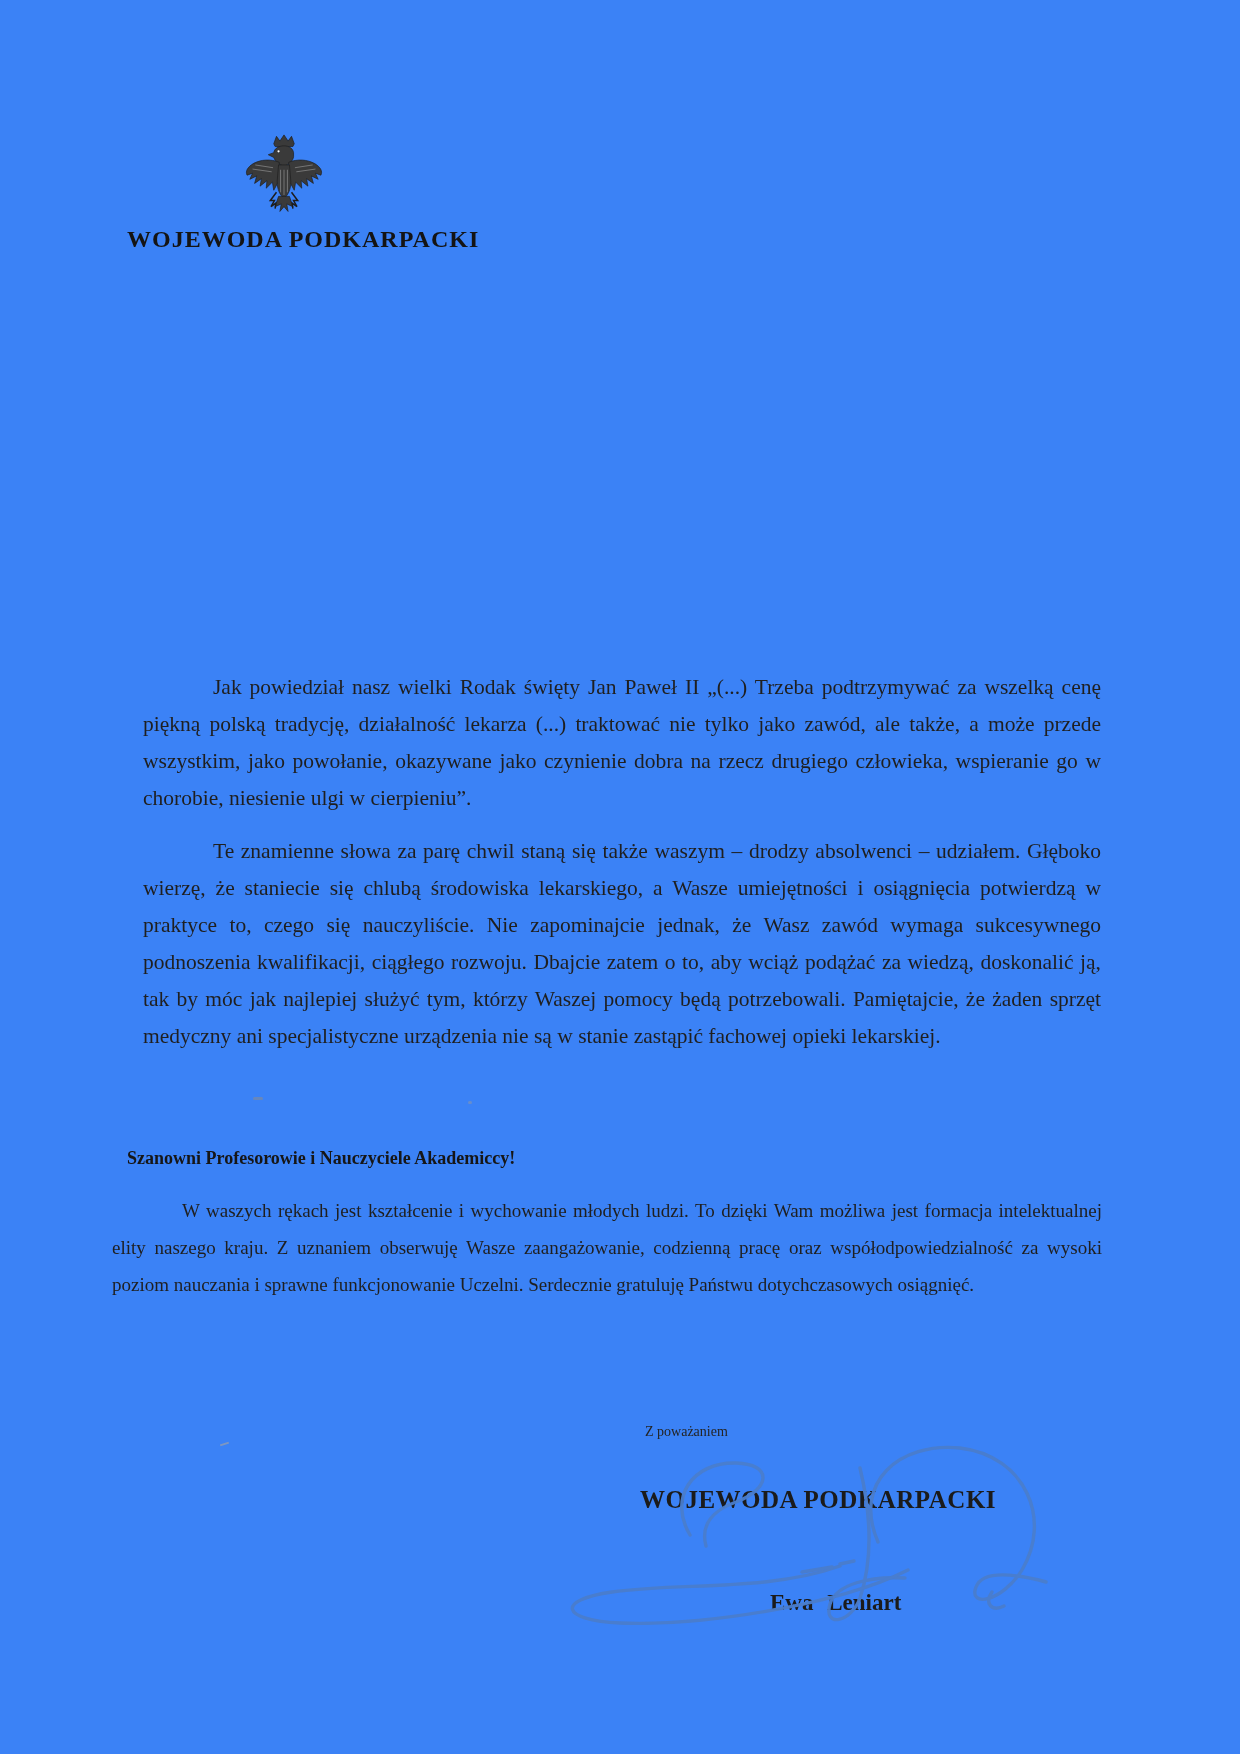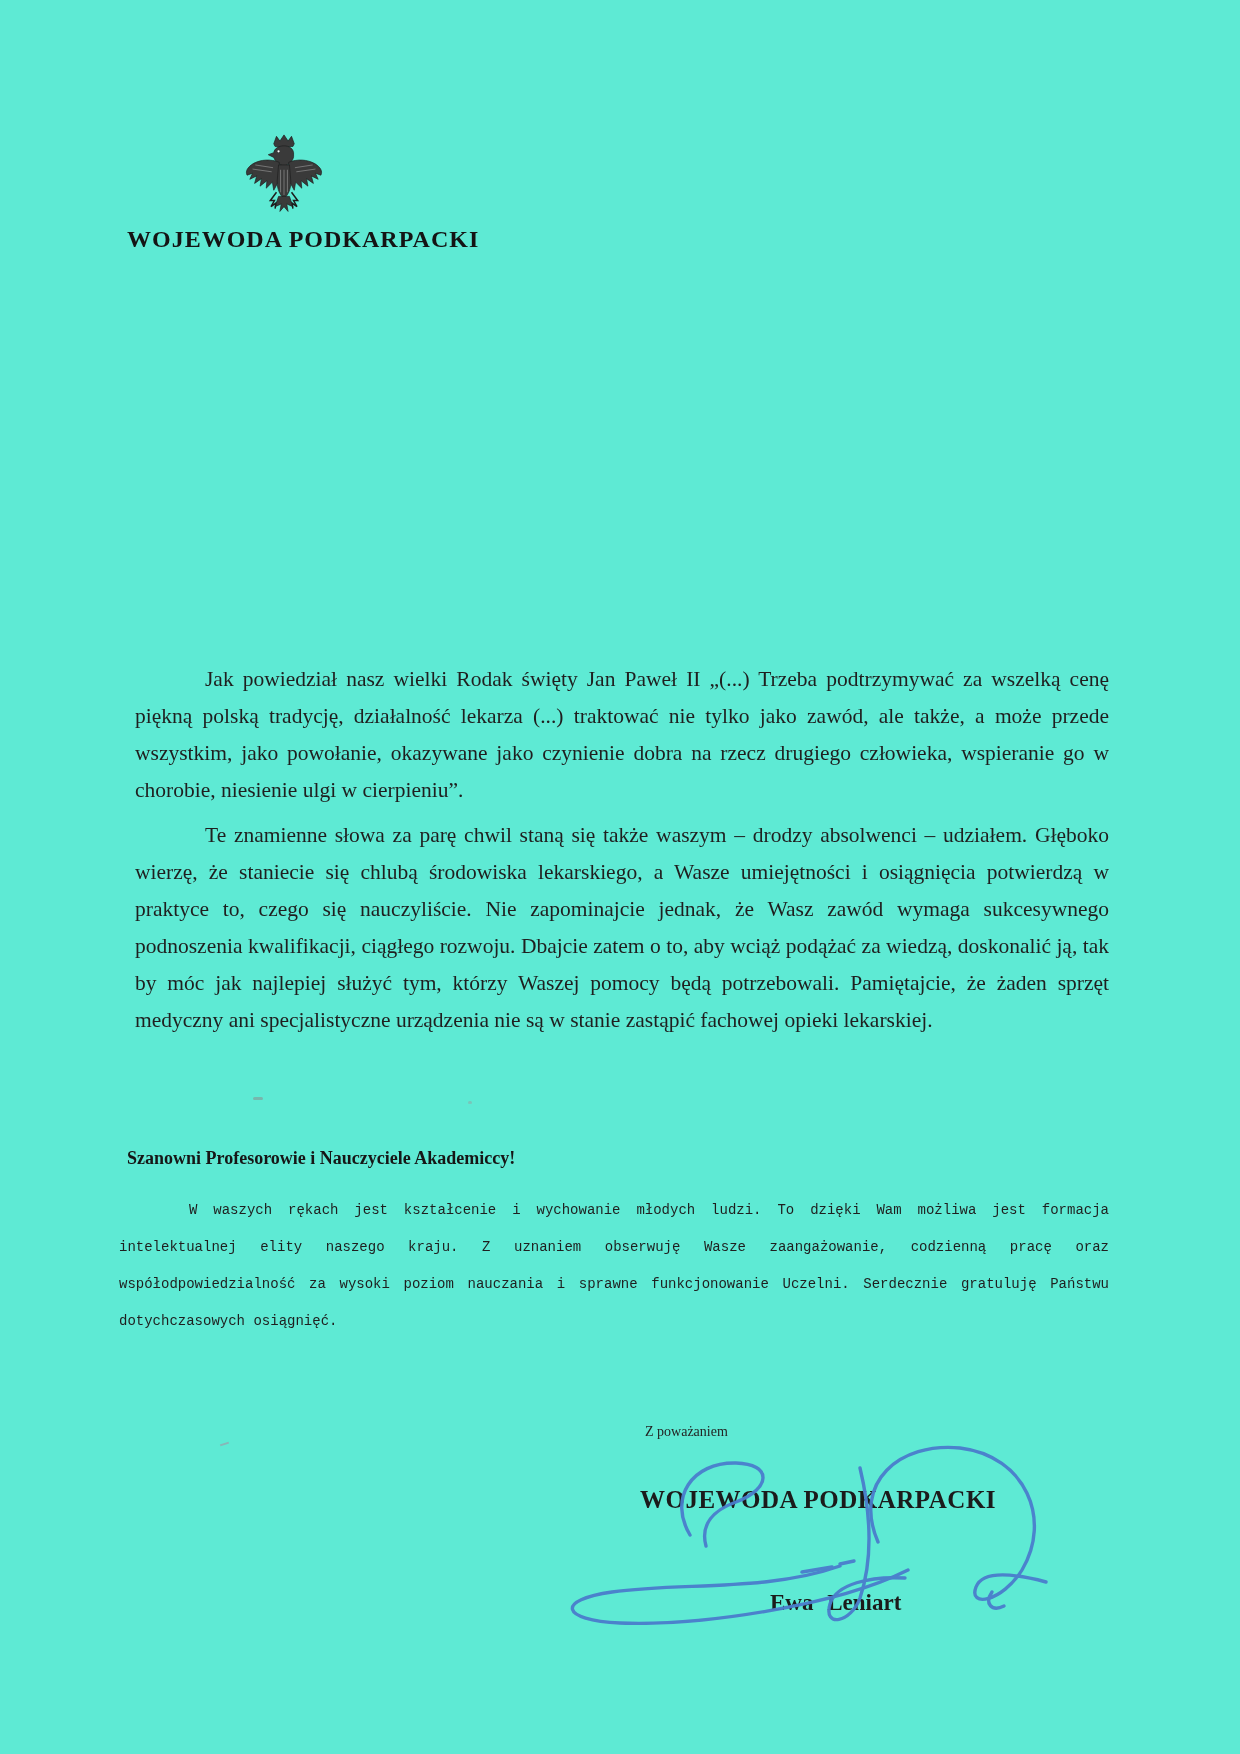--- a/index.html
+++ b/index.html
@@ -1,20 +1,20 @@
 <!DOCTYPE html>
 <html><head>
 <meta charset="utf-8">
 <style>
   html,body { margin:0; padding:0; background:#e8e8e8; }
   .page {
     position:relative;
     width:1240px; height:1754px;
     margin:0 auto;
-    background:#5eead4;
+    background:#3b82f6;
     font-family:"Liberation Serif", serif;
     color:#1e1e1e;
     overflow:hidden;
   }
   
   .emblem { position:absolute; left:243px; top:124px; width:82px; height:112px; }
   .office-title {
     position:absolute; left:127px; top:226px;
     font-size:24px; font-weight:bold; letter-spacing:1px; color:#141414;
     white-space:nowrap;
@@ -33,28 +33,28 @@
   .salutation {
     position:absolute; left:127px; top:416px;
     font-size:22px; font-weight:bold; line-height:36px; color:#161616;
   }
   
   .body-block {
     position:absolute; left:127px; top:653px; width:990px;
     font-size:21.5px; line-height:37px; text-align:justify;
     color:#1f1f1f;
   }
-  .body-block p { margin:8px; text-indent:70px; }
+  .body-block p { margin:16px; text-indent:70px; }
   .subheading {
     position:absolute; left:127px; top:1148px;
     font-size:18px; font-weight:bold; color:#161616; white-space:nowrap;
   }
   .para3 {
-    position:absolute; left:119px; top:1192px; width:990px;
-    font-size:14px; line-height:37px; text-align:justify; color:#1f1f1f;font-family:Liberation Mono, monospace;
+    position:absolute; left:112px; top:1192px; width:990px;
+    font-size:19px; line-height:37px; text-align:justify; color:#1f1f1f;
   }
   .para3 p { margin:0; text-indent:70px; }
   
   .valediction {
     position:absolute; left:645px; top:1424px;
     font-size:14px; color:#242424; white-space:nowrap;
   }
   .signer-title {
     position:absolute; left:640px; top:1486px;
     font-size:25px; font-weight:bold; letter-spacing:0.5px; color:#1b1b1b; white-space:nowrap;

